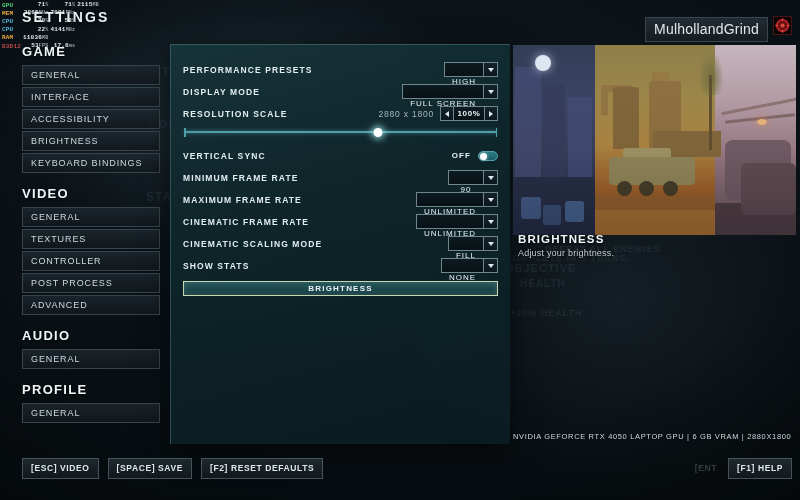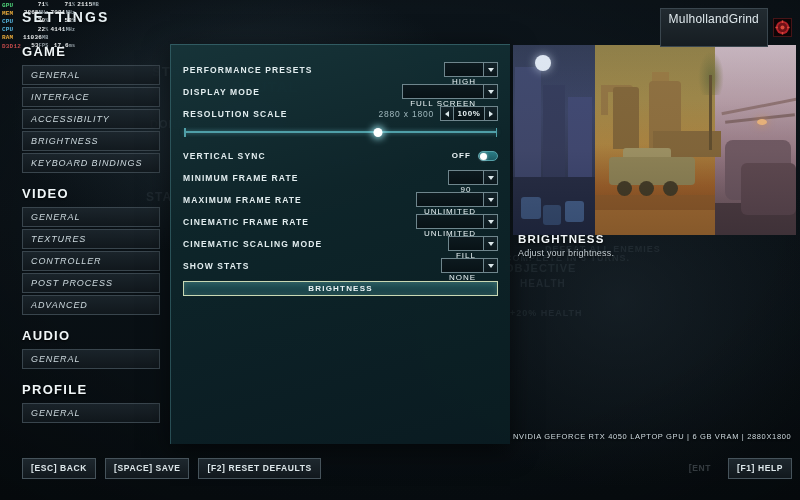--- a/index.html
+++ b/index.html
@@ -60,22 +60,22 @@
   }
 
   
   #account {
     position:absolute; right:8px; top:8px;
     display:flex; align-items:center; gap:5px; z-index:25;
   }
   #account-name {
     background:linear-gradient(180deg,#222b31,#161d22);
     border:1px solid #3a464e;
-    padding:3px 8px 20px;
-    font-size:12px; color:#dfe8ec; letter-spacing:.2px;
+    padding:3px 8px 4px;
+    font-size:14px; color:#dfe8ec; letter-spacing:.2px;margin-top:9px;
   }
   #account-emblem {
     width:19px; height:19px; position:relative;
     background:#0d0406; border:1px solid #471417;
     display:flex; align-items:center; justify-content:center;
   }
   #account-emblem svg { display:block; }
 
   
   #sidebar { position:absolute; left:22px; top:44px; width:138px; z-index:20; }
@@ -86,21 +86,20 @@
   }
   .side-group.gap { margin-top:13px; }
   .side-item {
     display:block;
     background:linear-gradient(180deg,rgba(30,40,47,.82),rgba(18,25,30,.82));
     border:1px solid #39454d;
     font-size:9px; letter-spacing:.9px;
     color:#cdd9de;
     padding:4px 0 4px 8px;
     margin-bottom:2px;
-    font-style:italic;
   }
 
   
   #panel {
     position:absolute; left:170px; top:44px;
     width:340px; height:400px;
     background:linear-gradient(165deg, rgba(22,52,57,.97) 0%, rgba(14,37,42,.97) 38%, rgba(10,28,33,.97) 100%);
     border-top:1px solid rgba(110,190,200,.38);
     border-left:1px solid rgba(110,190,200,.30);
     box-shadow:0 6px 24px rgba(0,0,0,.55);
@@ -252,21 +251,21 @@
   }
 
   
   #bottom-left { position:absolute; left:22px; top:458px; display:flex; gap:9px; z-index:25; }
   .kbtn {
     background:linear-gradient(180deg,rgba(32,42,49,.92),rgba(18,25,30,.92));
     border:1px solid #46535b;
     font-size:8.5px; font-weight:bold; letter-spacing:.6px; color:#dde7ea;
     padding:4px 8px 5px;
   }
-  #bottom-right { position:absolute; right:8px; top:458px; display:flex; align-items:center; gap:8px; z-index:25; }
+  #bottom-right { position:absolute; right:8px; top:458px; display:flex; align-items:center; gap:2px; z-index:25; }
   .kbtn.ghost { background:transparent; border:1px solid transparent; color:rgba(190,205,212,.25); }
 </style>
 </head>
 <body>
 
 <div id="bg">
   <div id="bg-texts">
       <div class="bgtext" style="left: 152px; top: 64px; font-size: 13px;">STRENGTH</div>
       <div class="bgtext" style="left: 232px; top: 78px; font-size: 15px;">BRUTAL</div>
       <div class="bgtext" style="left: 150px; top: 118px; font-size: 11px;">DONE</div>
@@ -506,20 +505,20 @@
 </div>
 
 <div id="desc">
   <div id="desc-title">BRIGHTNESS</div>
   <div id="desc-body">Adjust your brightness.</div>
 </div>
 
 <div id="gpuinfo">NVIDIA GEFORCE RTX 4050 LAPTOP GPU | 6 GB VRAM | 2880X1800</div>
 
 <div id="bottom-left">
-  <div class="kbtn">[ESC] BACK</div>
+  <div class="kbtn">[ESC] VIDEO</div>
   <div class="kbtn">[SPACE] SAVE</div>
   <div class="kbtn">[F2] RESET DEFAULTS</div>
 </div>
 <div id="bottom-right">
   <div class="kbtn ghost">[ENT</div>
   <div class="kbtn">[F1] HELP</div>
 </div>
 
 </body></html>

